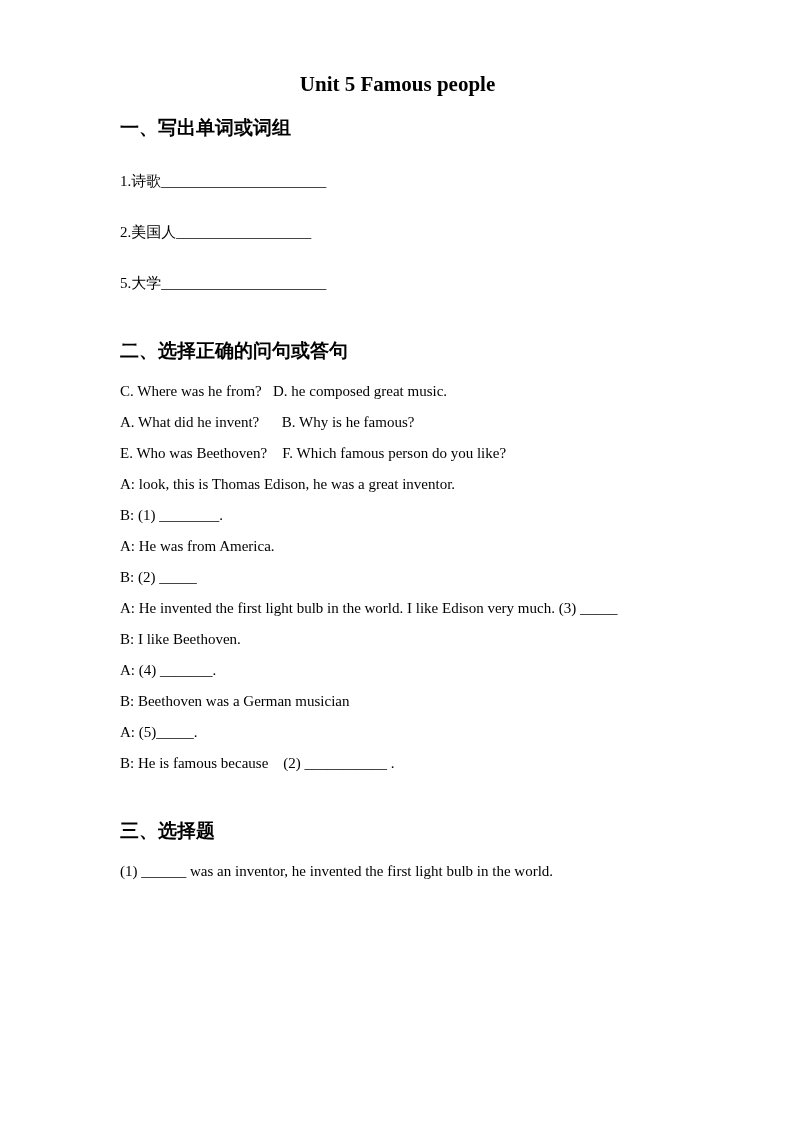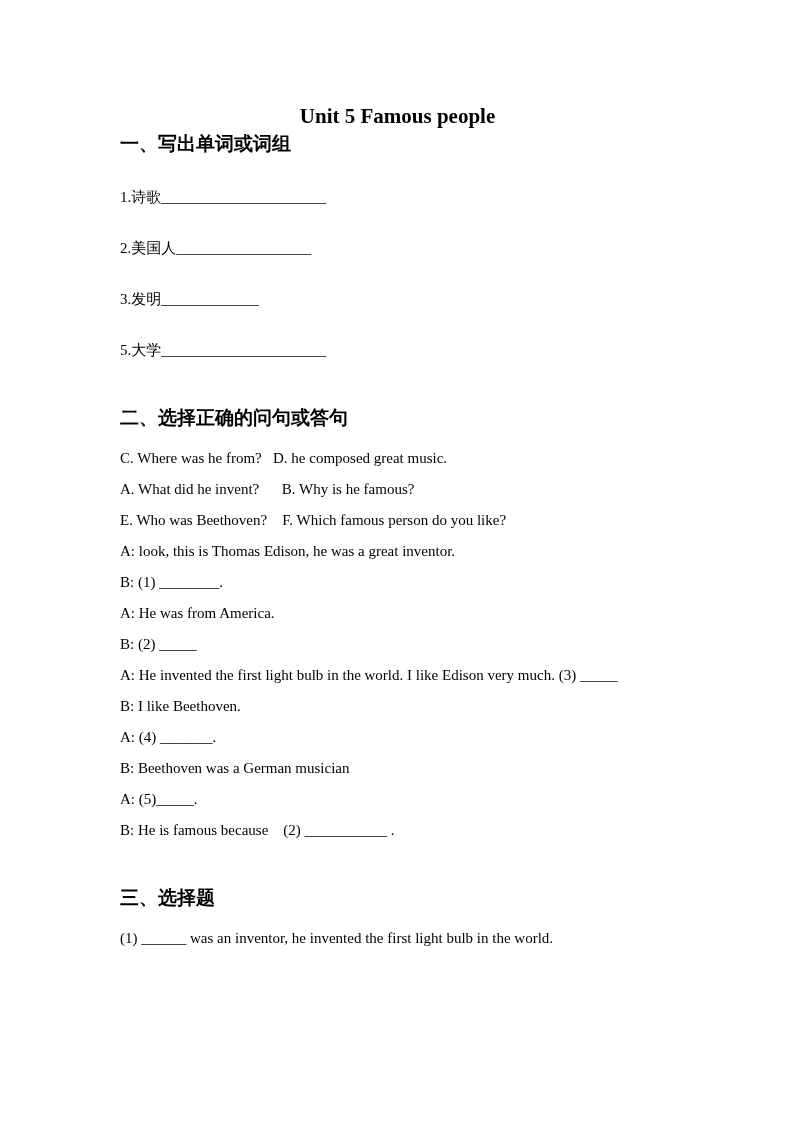--- a/index.html
+++ b/index.html
@@ -11,21 +11,21 @@
     width: 793px;
     height: 1122px;
     color: #000000;
     font-family: "Liberation Serif", serif;
     overflow: hidden;
   }
   .page {
     box-sizing: border-box;
     width: 793px;
     height: 864px;
-    padding: 103px 118px 0 120px;
+    padding: 71px 118px 0 120px;
     background: #ffffff;
   }
   .title {
     margin: 0;
     font-family: "Liberation Serif", serif;
     font-weight: bold;
     font-size: 21px;
     line-height: 26px;
     text-align: center;
     white-space: pre-wrap;
@@ -41,21 +41,21 @@
   }
   .section-heading {
     margin: 48px 0 21px 0;
     font-family: "Liberation Sans", sans-serif;
     font-weight: bold;
     font-size: 19px;
     line-height: 22px;
     white-space: pre-wrap;
   }
   .section-heading.first {
-    margin-top: 4px;
+    margin-top: 20px;
   }
   .item {
     margin: 34px 0 0 0;
     font-size: 15px;
     line-height: 17px;
     white-space: pre-wrap;
   }
   .line {
     margin: 14px 0 0 0;
     font-size: 15px;
@@ -66,21 +66,20 @@
 </head>
 <body>
 
 <div class="page">
 
   <h1 class="title">Unit 5 Famous people</h1>
 
   <h3 class="section-heading first">一、写出单词或词组</h3>
   <p class="item">1.诗歌______________________</p>
   <p class="item">2.美国人__________________</p>
-  <p class="item">3.发明_____________</p>
   <p class="item">5.大学______________________</p>
 
   <h3 class="section-heading">二、选择正确的问句或答句</h3>
   <p class="line">C. Where was he from?   D. he composed great music.</p>
   <p class="line">A. What did he invent?      B. Why is he famous?</p>
   <p class="line">E. Who was Beethoven?    F. Which famous person do you like?</p>
   <p class="line">A: look, this is Thomas Edison, he was a great inventor.</p>
   <p class="line">B: (1) ________.</p>
   <p class="line">A: He was from America.</p>
   <p class="line">B: (2) _____</p>

